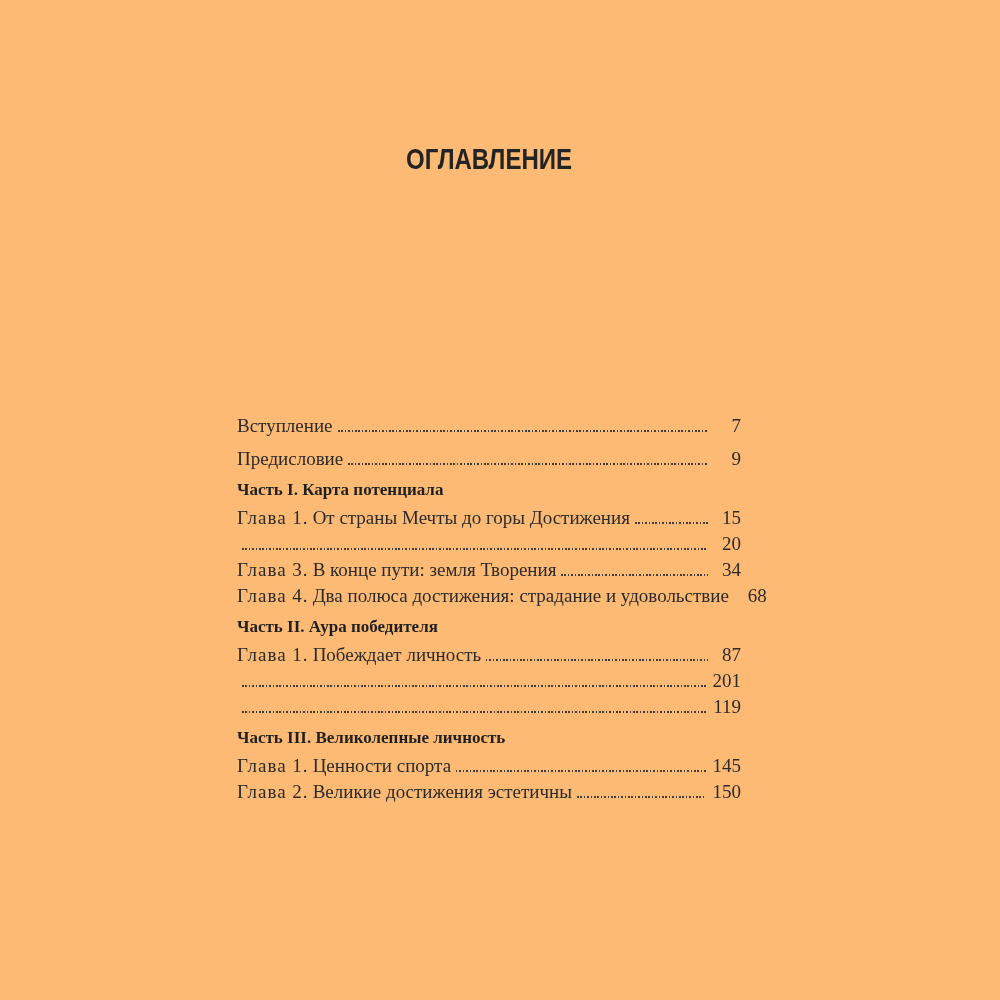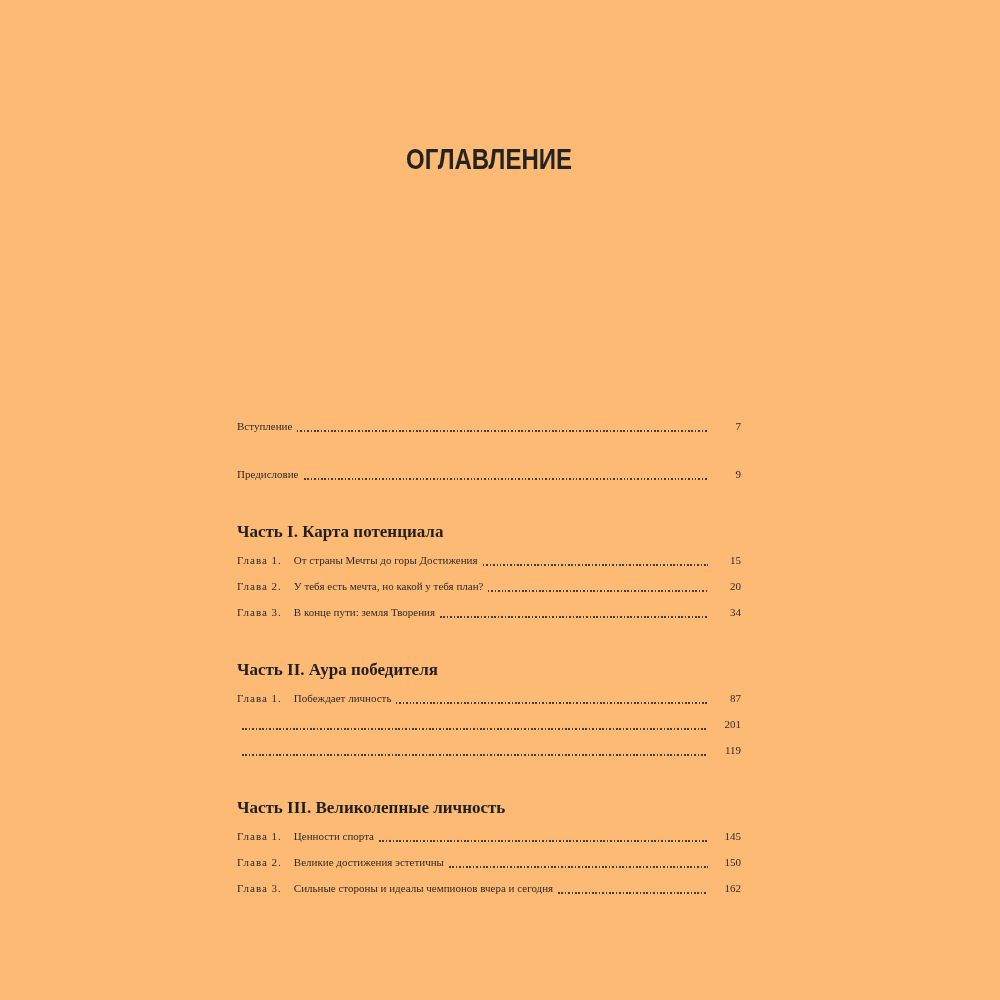--- a/index.html
+++ b/index.html
@@ -30,49 +30,49 @@
   }
   .toc {
     position: absolute;
     top: 413px;
     left: 237px;
     width: 504px;
   }
   .entry {
     display: flex;
     height: 26px;
-    font-size: 11px;
+    font-size: 19px;
   }
   .entry .label {
     line-height: 26px;
     white-space: nowrap;
   }
   .entry .ch-prefix {
     letter-spacing: 1px;
-    margin-right: 12px;
+    margin-right: 4px;
   }
   .entry .dots {
     flex: 1 1 auto;
     align-self: flex-end;
     height: 2px;
     margin: 0 7px 7px 5px;
     background-image: repeating-linear-gradient(90deg,
       #3d3d3d 0, #3d3d3d 1.5px, transparent 1.5px, transparent 3.4px);
   }
   .entry .pagenum {
     line-height: 26px;
     min-width: 26px;
     text-align: right;
     white-space: nowrap;
   }
-  .gap-before { margin-top: 22px; }
+  .gap-before { margin-top: 7px; }
   .part-heading {
     height: 30px;
     line-height: 30px;
-    margin-top: 30px;
+    margin-top: 3px;
     font-weight: 700;
     font-size: 17px;
     color: #1f1f1f;
     white-space: nowrap;
   }
 </style>
 </head>
 <body>
 
 <div class="page">
@@ -88,28 +88,32 @@
         <span class="dots"></span>
         <span class="pagenum">9</span>
       </div>
       <div class="part-heading">Часть I. Карта потенциала</div>
       <div class="entry">
         <span class="label"><span class="ch-prefix">Глава 1.</span><span>От страны Мечты до горы Достижения</span></span>
         <span class="dots"></span>
         <span class="pagenum">15</span>
       </div>
       <div class="entry">
-        <span class="label"><span class="ch-prefix">Глава 2.</span><span>У тебя есть мечта, но какой у тебя план?</span></span>
         <span class="dots"></span>
         <span class="pagenum">20</span>
       </div>
       <div class="entry">
         <span class="label"><span class="ch-prefix">Глава 3.</span><span>В конце пути: земля Творения</span></span>
         <span class="dots"></span>
         <span class="pagenum">34</span>
+      </div>
+      <div class="entry">
+        <span class="label"><span class="ch-prefix">Глава 4.</span><span>Два полюса достижения: страдание и удовольствие</span></span>
+        <span class="dots"></span>
+        <span class="pagenum">68</span>
       </div>
       <div class="part-heading">Часть II. Аура победителя</div>
       <div class="entry">
         <span class="label"><span class="ch-prefix">Глава 1.</span><span>Побеждает личность</span></span>
         <span class="dots"></span>
         <span class="pagenum">87</span>
       </div>
       <div class="entry">
         <span class="dots"></span>
         <span class="pagenum">201</span>
@@ -122,19 +126,14 @@
       <div class="entry">
         <span class="label"><span class="ch-prefix">Глава 1.</span><span>Ценности спорта</span></span>
         <span class="dots"></span>
         <span class="pagenum">145</span>
       </div>
       <div class="entry">
         <span class="label"><span class="ch-prefix">Глава 2.</span><span>Великие достижения эстетичны</span></span>
         <span class="dots"></span>
         <span class="pagenum">150</span>
       </div>
-      <div class="entry">
-        <span class="label"><span class="ch-prefix">Глава 3.</span><span>Сильные стороны и идеалы чемпионов вчера и сегодня</span></span>
-        <span class="dots"></span>
-        <span class="pagenum">162</span>
-      </div>
     </div>
 </div>
 
 </body></html>

